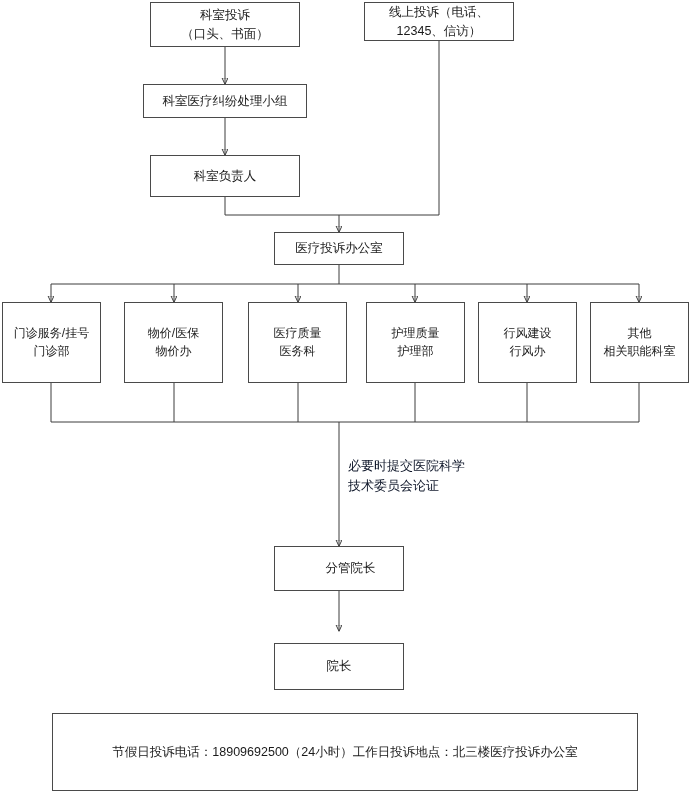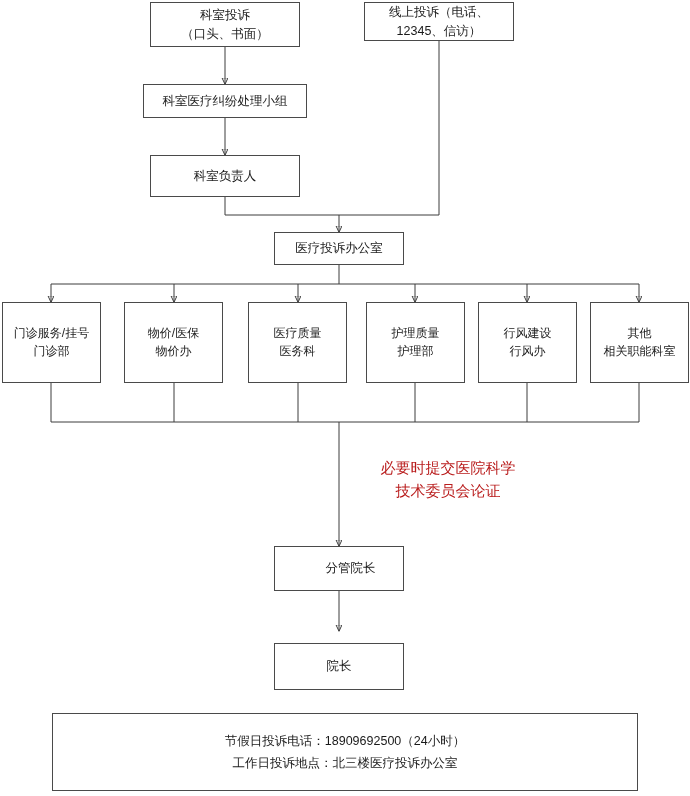--- a/index.html
+++ b/index.html
@@ -31,33 +31,32 @@
     line-height: 1.45;
     text-align: center;
     white-space: pre-line;
     padding: 2px 3px;
   }
   .node.small {
     font-size: 12px;
   }
   .label-free {
     position: absolute;
-    font-size: 15px;
-    color: #b91c1c;
+    font-size: 13px;
+    color: #0f172a;
     line-height: 1.55;
-    text-align: center;
+    text-align: left;
     white-space: pre-line;
   }
   .info-box {
     position: absolute;
     box-sizing: border-box;
     border: 1px solid #4a4a4a;
     background: #ffffff;
     display: flex;
-    flex-direction: column;
     align-items: center;
     justify-content: center;
     font-size: 12.5px;
     color: #1a1a1a;
     line-height: 1.8;
     text-align: center;
   }
   .info-box div {
     white-space: pre;
   }

